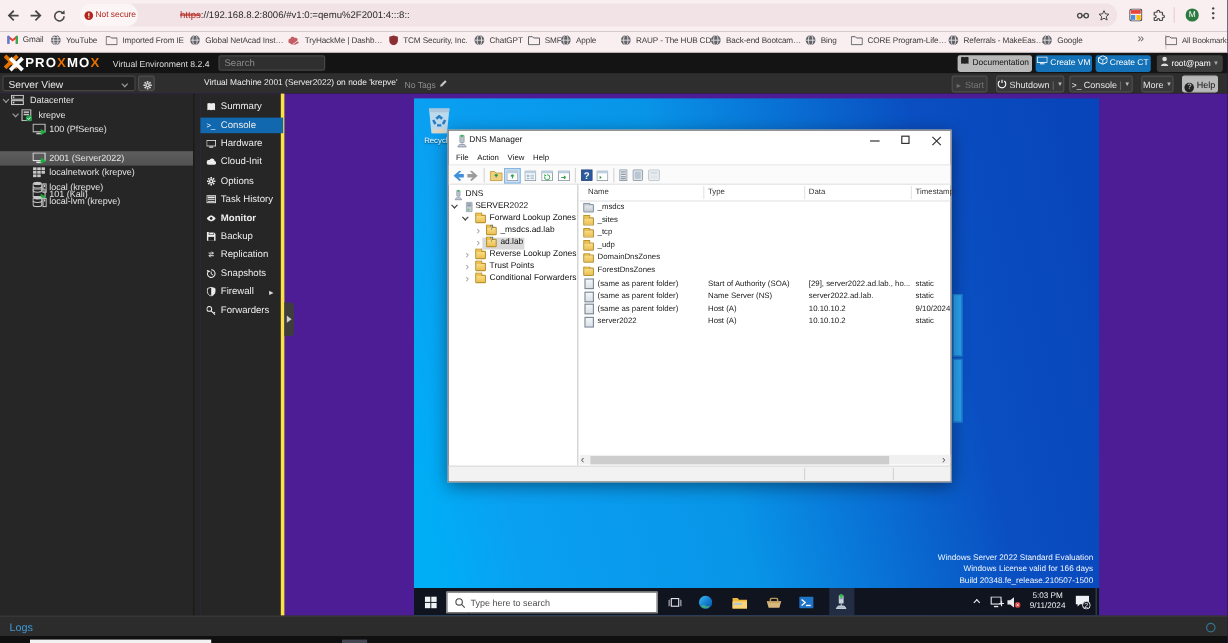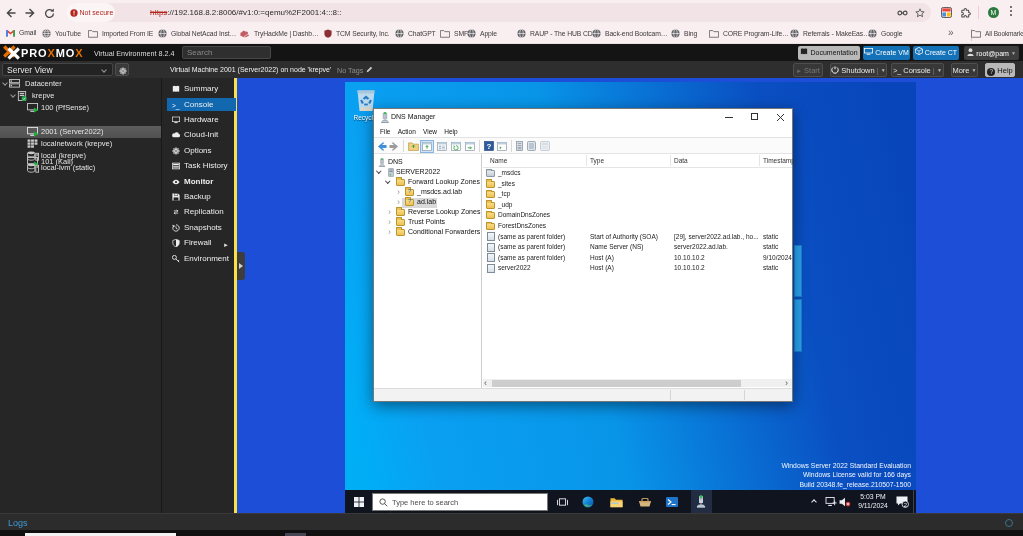--- a/index.html
+++ b/index.html
@@ -21,21 +21,21 @@
 
 #pveh1 { left:0; top:44px; width:1023px; height:17px; background:#141414; color:#fff; }
 #pveh2 { left:0; top:61px; width:1023px; height:17px; background:#2e2e2e; }
 .btn { position:absolute; height:14px; border-radius:2px; font-size:7px; color:#fff; line-height:14px; text-align:center; white-space:nowrap; }
 .btn.gray { background:#b9b9b9; color:#111; }
 .btn.blue { background:#1372b8; }
 .btn.dark { background:#3e3e3e; }
 .btn2 { position:absolute; height:14px; top:2px; border-radius:2px; font-size:7.5px; color:#e6e6e6; line-height:13px; background:#383838; border:1px solid #4e4e4e; text-align:center; white-space:nowrap; }
 
 
-#main { left:0; top:78px; width:1023px; height:437px; background:#1d4ed8; }
+#main { left:0; top:78px; width:1023px; height:437px; background:#4c1d95; }
 #sidebar { left:0; top:0; width:161px; height:437px; background:#262626; }
 #sidesplit { left:161px; top:0; width:6px; height:437px; background:#262626; border-left:1px solid #191919; }
 #menupanel { left:167px; top:0; width:70px; height:437px; background:#262626; border-right:3px solid #fde047; }
 .mi { position:absolute; left:0; width:69px; height:13px; color:#ededed; font-size:8px; line-height:13px; }
 .mi .ic { position:absolute; left:5px; top:2.5px; width:8px; height:8px; }
 .mi .t { position:absolute; left:17px; top:0; }
 .mi.sel { background:#1168ae; }
 .treerow { position:absolute; left:0; width:161px; height:12px; color:#e4e4e4; font-size:7.5px; line-height:12px; white-space:nowrap; }
 .treerow.sel { background:linear-gradient(#5d5d5d,#515151); }
 .chevD { position:absolute; width:4px; height:4px; border-right:1.2px solid #9a9a9a; border-bottom:1.2px solid #9a9a9a; transform:rotate(45deg); }
@@ -337,21 +337,21 @@
         <span class="tl" style="left:41px;">local (krepve)</span>
       </div>
     <div class="treerow" style="top:84px;">
         <svg class="ti" style="left:27px;" width="12" height="10" viewBox="0 0 13 11">
           <ellipse cx="4.5" cy="2" rx="4" ry="1.5" fill="#c8c8c8"></ellipse>
           <path d="M0.5 2 V8.6 C0.5 9.4 2.3 10.1 4.5 10.1 C6.7 10.1 8.5 9.4 8.5 8.6 V2" fill="none" stroke="#c8c8c8"></path>
           <path d="M0.5 4.8 C0.5 5.6 2.3 6.3 4.5 6.3 C6.7 6.3 8.5 5.6 8.5 4.8" fill="none" stroke="#c8c8c8"></path>
           <rect x="9.6" y="2.5" width="3" height="7.6" fill="none" stroke="#c8c8c8"></rect>
           <rect x="10.5" y="3.4" width="1.2" height="2" fill="#c8c8c8"></rect>
         </svg>
-        <span class="tl" style="left:41px;">local-lvm (static)</span>
+        <span class="tl" style="left:41px;">local-lvm (krepve)</span>
       </div>
   </div>
   <div class="abs" id="sidesplit"></div>
   <div class="abs" id="menupanel">
     <div class="mi" style="top:4px;">
         <svg class="ic" viewBox="0 0 10 9">
           <path d="M1 1 Q3 0 5 1 Q7 0 9 1 V8 Q7 7 5 8 Q3 7 1 8 Z" fill="#ededed"></path>
         </svg>
         <span class="t">Summary</span>
       </div>
@@ -435,21 +435,21 @@
           <path d="M4.5 0.5 L8.5 1.8 V5 C8.5 7.4 6.7 9 4.5 9.7 Z" fill="#ededed"></path>
         </svg>
         <span class="t">Firewall</span>
         <span style="position:absolute; right:7px; top:3px; color:#ddd; font-size:6px;">►</span>
       </div>
     <div class="mi" style="top:174px;">
         <svg class="ic" viewBox="0 0 10 10">
           <circle cx="3" cy="3" r="2.5" fill="none" stroke="#ededed" stroke-width="1.1"></circle>
           <path d="M5 5 L9 9 M7.5 7.5 L9 6.5" stroke="#ededed" stroke-width="1.1" fill="none"></path>
         </svg>
-        <span class="t">Environment</span>
+        <span class="t">Forwarders</span>
       </div>
   </div>
   <div class="abs" id="handle"></div>
   <div class="abs" id="desktop">
     <div class="abs" id="recycle">
       <svg class="abs" style="left:11px; top:6px;" width="20" height="24" viewBox="0 0 20 24">
           <path d="M1.5 2.5 L18.5 2.5 L16.5 23 L3.5 23 Z" fill="#ccdeed" opacity="0.92"></path>
           <path d="M1.5 2.5 L18.5 2.5 L18.2 5.5 L1.8 5.5 Z" fill="#aac6dc"></path>
           <path d="M4 19.5 L16 19.5 L15.6 23 L4.4 23 Z" fill="#ded8ca"></path>
           <g fill="#2a7bc4">

